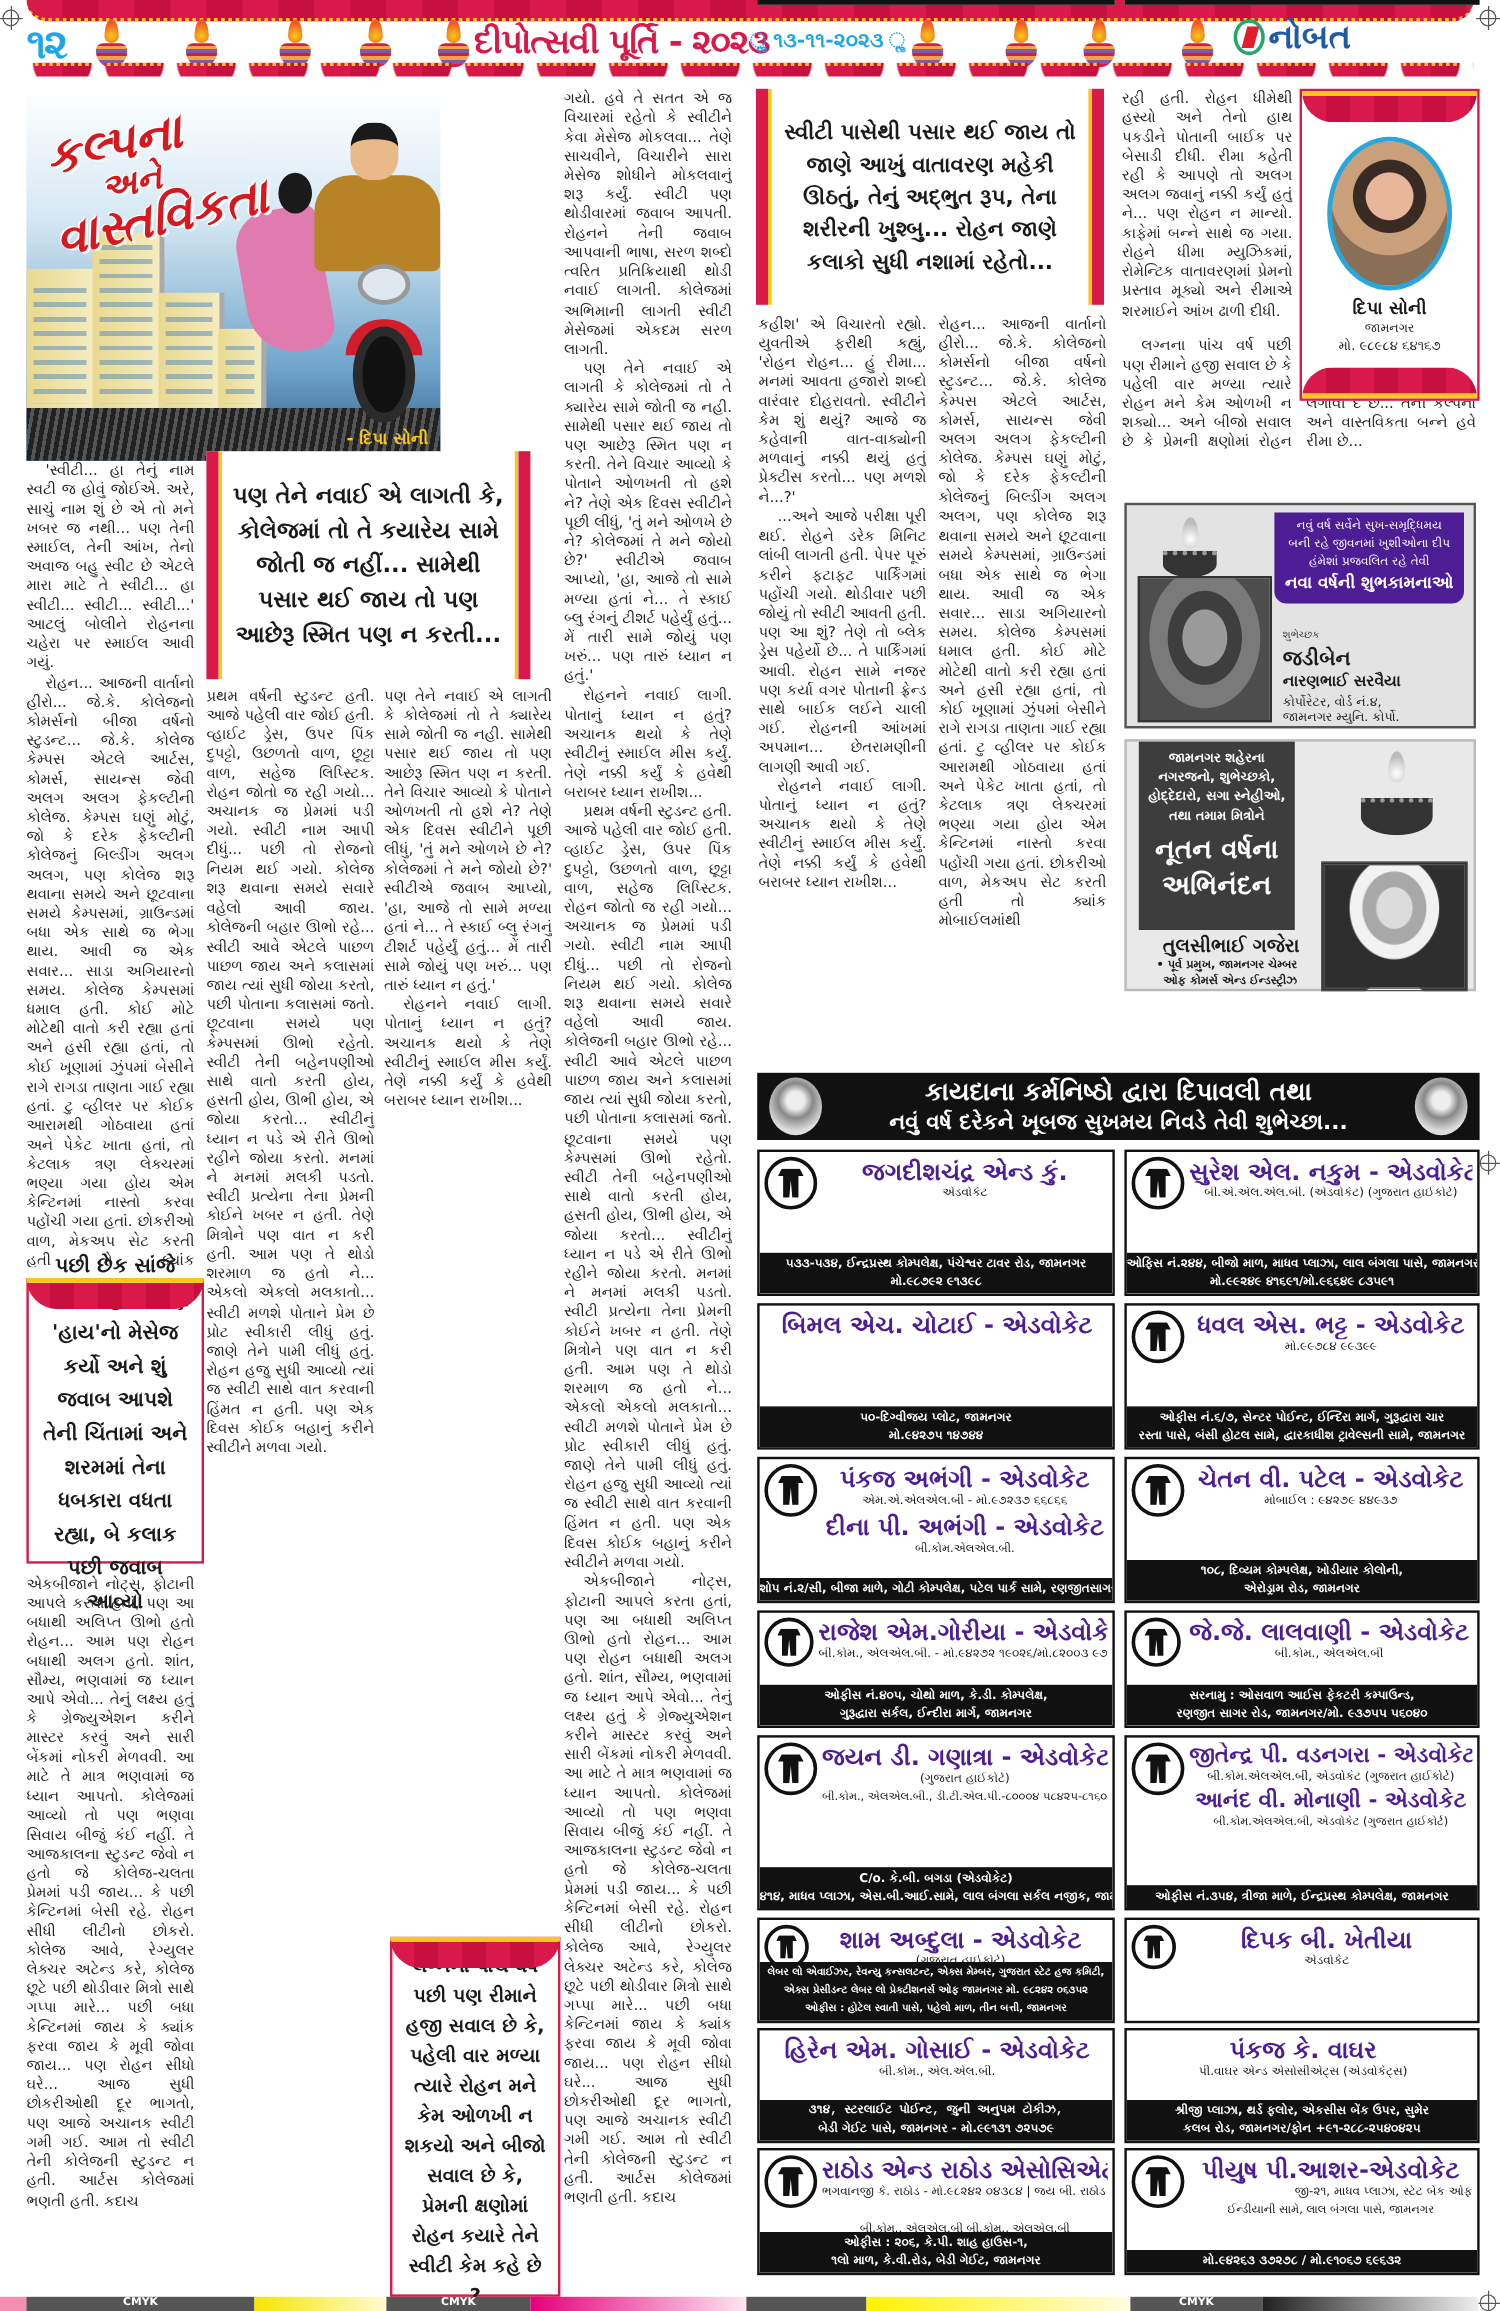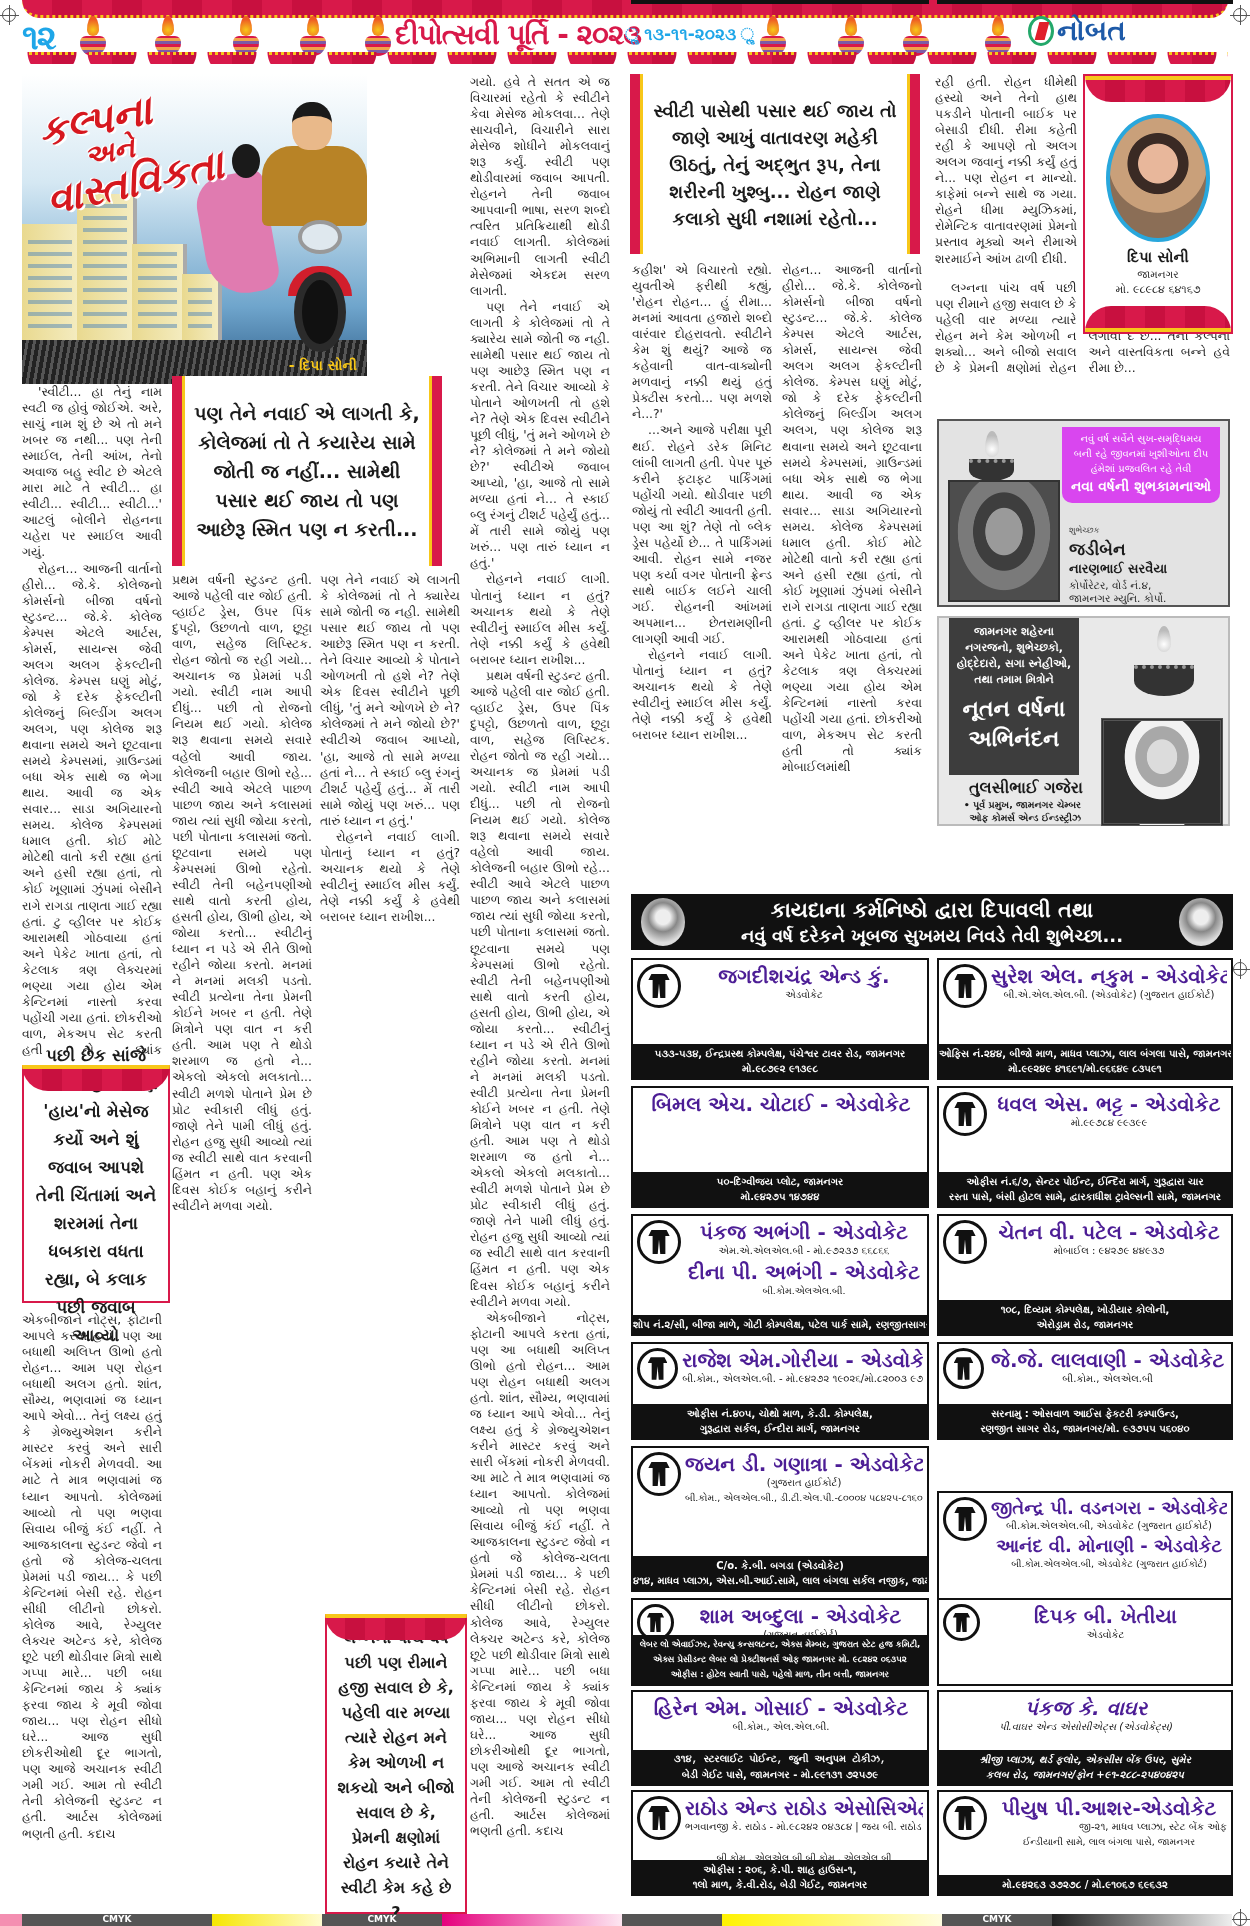--- a/index.html
+++ b/index.html
@@ -68,21 +68,21 @@
 .author::before{top:0;border-top:4px solid #f7c719;border-radius:0 0 30px 30px}
 .author::after{bottom:0;border-bottom:4px solid #f7c719;border-radius:30px 30px 0 0}
 .author .photo{margin:38px auto 6px;width:104px;height:128px;border-radius:50%;border:4px solid #29a7dc;background:radial-gradient(circle at 50% 38%,#e8b79b 0 22%,#3a2a24 23% 34%,#c9a07a 35% 55%,#8b6e56 56%)}
 .author .nm{font-size:15px;font-weight:bold}
 .author .ct{font-size:10.5px;margin-top:2px}
 .author .mo{font-size:11px;margin-top:2px}
 
 
 .greet1{position:absolute;left:937px;top:419px;width:293px;height:188px;background:#e3e3e3;border:2px solid #555}
 .greet1 .diya{position:absolute;left:30px;top:10px;width:45px;height:50px}
-.greet1 .banner{position:absolute;right:8px;top:6px;width:158px;height:76px;background:#d946ef;color:#fff;border-radius:0 0 10px 10px;text-align:center;font-size:10px;line-height:15px;padding-top:4px}
+.greet1 .banner{position:absolute;right:8px;top:6px;width:158px;height:76px;background:#4c1d95;color:#fff;border-radius:0 0 10px 10px;text-align:center;font-size:10px;line-height:15px;padding-top:4px}
 .greet1 .banner b{display:block;font-size:14px;line-height:20px}
 .greet1 .photo{position:absolute;left:9px;top:59px;width:112px;height:122px;border:2px solid #333;background:radial-gradient(ellipse at 50% 42%,#9a9a9a 0 24%,#3e3e3e 25% 40%,#7a7a7a 41% 60%,#4d4d4d 61%)}
 .greet1 .lbl{position:absolute;left:130px;top:104px;font-size:8.5px;color:#333}
 .greet1 .n1{position:absolute;left:130px;top:118px;font-size:17px;font-weight:bold}
 .greet1 .n2{position:absolute;left:130px;top:140px;font-size:13px;font-weight:bold}
 .greet1 .r1{position:absolute;left:130px;top:158px;font-size:10.5px}
 .greet1 .r2{position:absolute;left:130px;top:171px;font-size:10.5px}
 
 .greet2{position:absolute;left:937px;top:616px;width:293px;height:210px;background:#e9e9e9;border:2px solid #bbb}
 .greet2 .dark{position:absolute;left:10px;top:0;width:130px;height:157px;background:#3d3d3d;color:#fff;text-align:center}
@@ -382,21 +382,21 @@
     <div class="ad" style="left: 631px; top: 1446px; width: 298px; height: 146px;">
       <div class="gown" style="left: 4px; top: 4px; width: 44px; height: 44px;"></div>
       <div class="t" style="position: absolute; left: 52px; right: 4px; top: 4px; font-size: 20px; text-align: center; overflow: hidden;">જયન ડી. ગણાત્રા - એડવોકેટ</div>
       <div class="s" style="position: absolute; left: 52px; right: 4px; top: 29px; font-size: 10px; text-align: center; overflow: hidden;">(ગુજરાત હાઈકોર્ટ)</div>
       <div class="s" style="position: absolute; left: 52px; right: 4px; top: 44px; font-size: 9.5px; text-align: center; overflow: hidden;">બી.કોમ., એલએલ.બી., ડી.ટી.એલ.પી.-૮૦૦૦૪ ૫૮૪૨૫-૮૧૬૦૮ ૮૫૬૨૫</div>
       <div class="bar" style="bottom: 0px; height: 34px; padding-top: 2px; font-size: 10px;">
         <div style="white-space: nowrap; overflow: hidden;">C/o. કે.બી. બગડા (એડવોકેટ)</div>
         <div style="white-space: nowrap; overflow: hidden;">૪૧૪, માધવ પ્લાઝા, એસ.બી.આઈ.સામે, લાલ બંગલા સર્કલ નજીક, જામનગર</div>
       </div>
     </div>
-    <div class="ad" style="left: 937px; top: 1446px; width: 296px; height: 146px; margin-top: 45px;">
+    <div class="ad" style="left: 937px; top: 1446px; width: 296px; height: 146px;">
       <div class="gown" style="left: 4px; top: 4px; width: 44px; height: 44px;"></div>
       <div class="t" style="position: absolute; left: 52px; right: 4px; top: 4px; font-size: 18px; text-align: center; overflow: hidden;">જીતેન્દ્ર પી. વડનગરા - એડવોકેટ</div>
       <div class="s" style="position: absolute; left: 52px; right: 4px; top: 27px; font-size: 10px; text-align: center; overflow: hidden;">બી.કોમ.એલએલ.બી, એડવોકેટ (ગુજરાત હાઈકોર્ટ)</div>
       <div class="t" style="position: absolute; left: 52px; right: 4px; top: 42px; font-size: 18px; text-align: center; overflow: hidden;">આનંદ વી. મોનાણી - એડવોકેટ</div>
       <div class="s" style="position: absolute; left: 52px; right: 4px; top: 65px; font-size: 9.5px; text-align: center; overflow: hidden;">બી.કોમ.એલએલ.બી, એડવોકેટ (ગુજરાત હાઈકોર્ટ)</div>
       <div class="bar" style="bottom: 0px; height: 19px; padding-top: 2px; font-size: 10px;">
         <div style="white-space: nowrap; overflow: hidden;">ઓફીસ નં.૩૫૪, ત્રીજા માળે, ઈન્દ્રપ્રસ્થ કોમ્પલેક્ષ, જામનગર</div>
       </div>
     </div>
     <div class="ad" style="left: 631px; top: 1598px; width: 298px; height: 88px;">
@@ -416,21 +416,21 @@
       <div class="s" style="position: absolute; left: 44.96px; right: 4px; top: 29px; font-size: 10px; text-align: center; overflow: hidden;">એડવોકેટ</div>
     </div>
     <div class="ad" style="left: 631px; top: 1690px; width: 298px; height: 96px;">
       <div class="t" style="position: absolute; left: 6px; right: 4px; top: 4px; font-size: 20px; text-align: center; overflow: hidden;">હિરેન એમ. ગોસાઈ - એડવોકેટ</div>
       <div class="s" style="position: absolute; left: 6px; right: 4px; top: 29px; font-size: 10px; text-align: center; overflow: hidden;">બી.કોમ., એલ.એલ.બી.</div>
       <div class="bar" style="bottom: 0px; height: 34px; padding-top: 2px; font-size: 10px;">
         <div style="white-space: nowrap; overflow: hidden; font-family: Liberation Mono, monospace;">૩૧૪, સ્ટરલાઈટ પોઈન્ટ, જુની અનુપમ ટોકીઝ,</div>
         <div style="white-space: nowrap; overflow: hidden;">બેડી ગેઈટ પાસે, જામનગર - મો.૯૯૧૩૧ ૭૨૫૭૯</div>
       </div>
     </div>
-    <div class="ad" style="left: 937px; top: 1690px; width: 296px; height: 96px; font-style: italic;">
+    <div class="ad" style="left: 937px; top: 1690px; width: 296px; height: 96px;">
       <div class="t" style="position: absolute; left: 6px; right: 4px; top: 4px; font-size: 20px; text-align: center; overflow: hidden;">પંકજ કે. વાઘર</div>
       <div class="s" style="position: absolute; left: 6px; right: 4px; top: 29px; font-size: 10px; text-align: center; overflow: hidden;">પી.વાઘર એન્ડ એસોસીએટ્સ (એડવોકેટ્સ)</div>
       <div class="bar" style="bottom: 0px; height: 34px; padding-top: 2px; font-size: 10px;">
         <div style="white-space: nowrap; overflow: hidden;">શ્રીજી પ્લાઝા, થર્ડ ફલોર, એકસીસ બેંક ઉપર, સુમેર</div>
         <div style="white-space: nowrap; overflow: hidden;">કલબ રોડ, જામનગર/ફોન +૯૧-૨૮૮-૨૫૪૦૪૨૫</div>
       </div>
     </div>
     <div class="ad" style="left: 631px; top: 1790px; width: 298px; height: 106px;">
       <div class="gown" style="left: 4px; top: 4px; width: 44px; height: 44px;"></div>
       <div class="t" style="position: absolute; left: 52px; right: 4px; top: 4px; font-size: 20px; text-align: center; overflow: hidden;">રાઠોડ એન્ડ રાઠોડ એસોસિએટ્સ</div>

